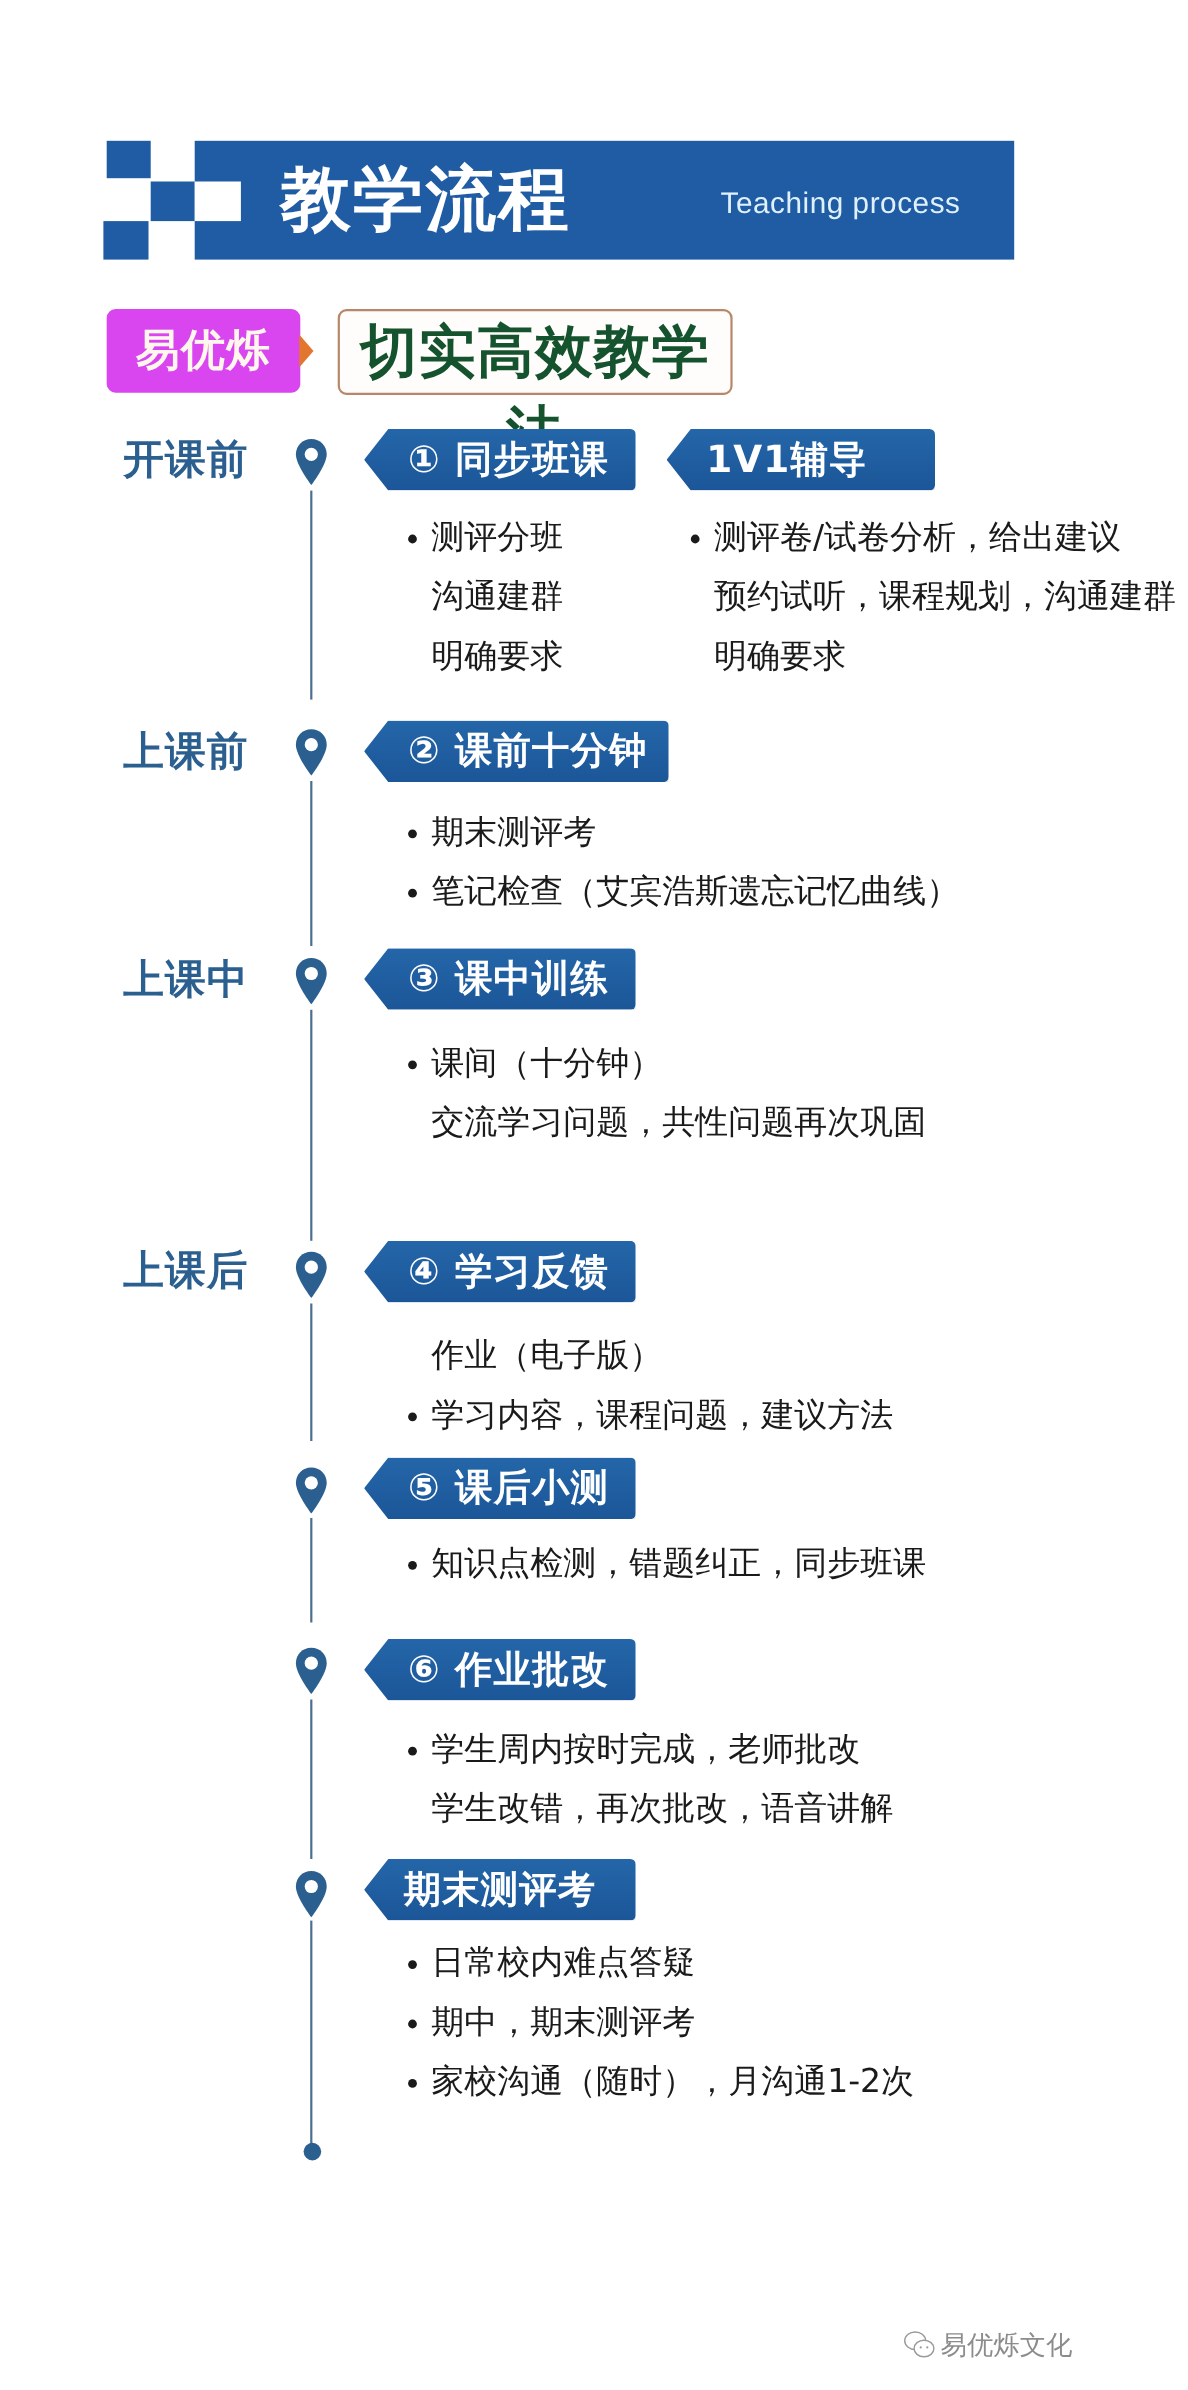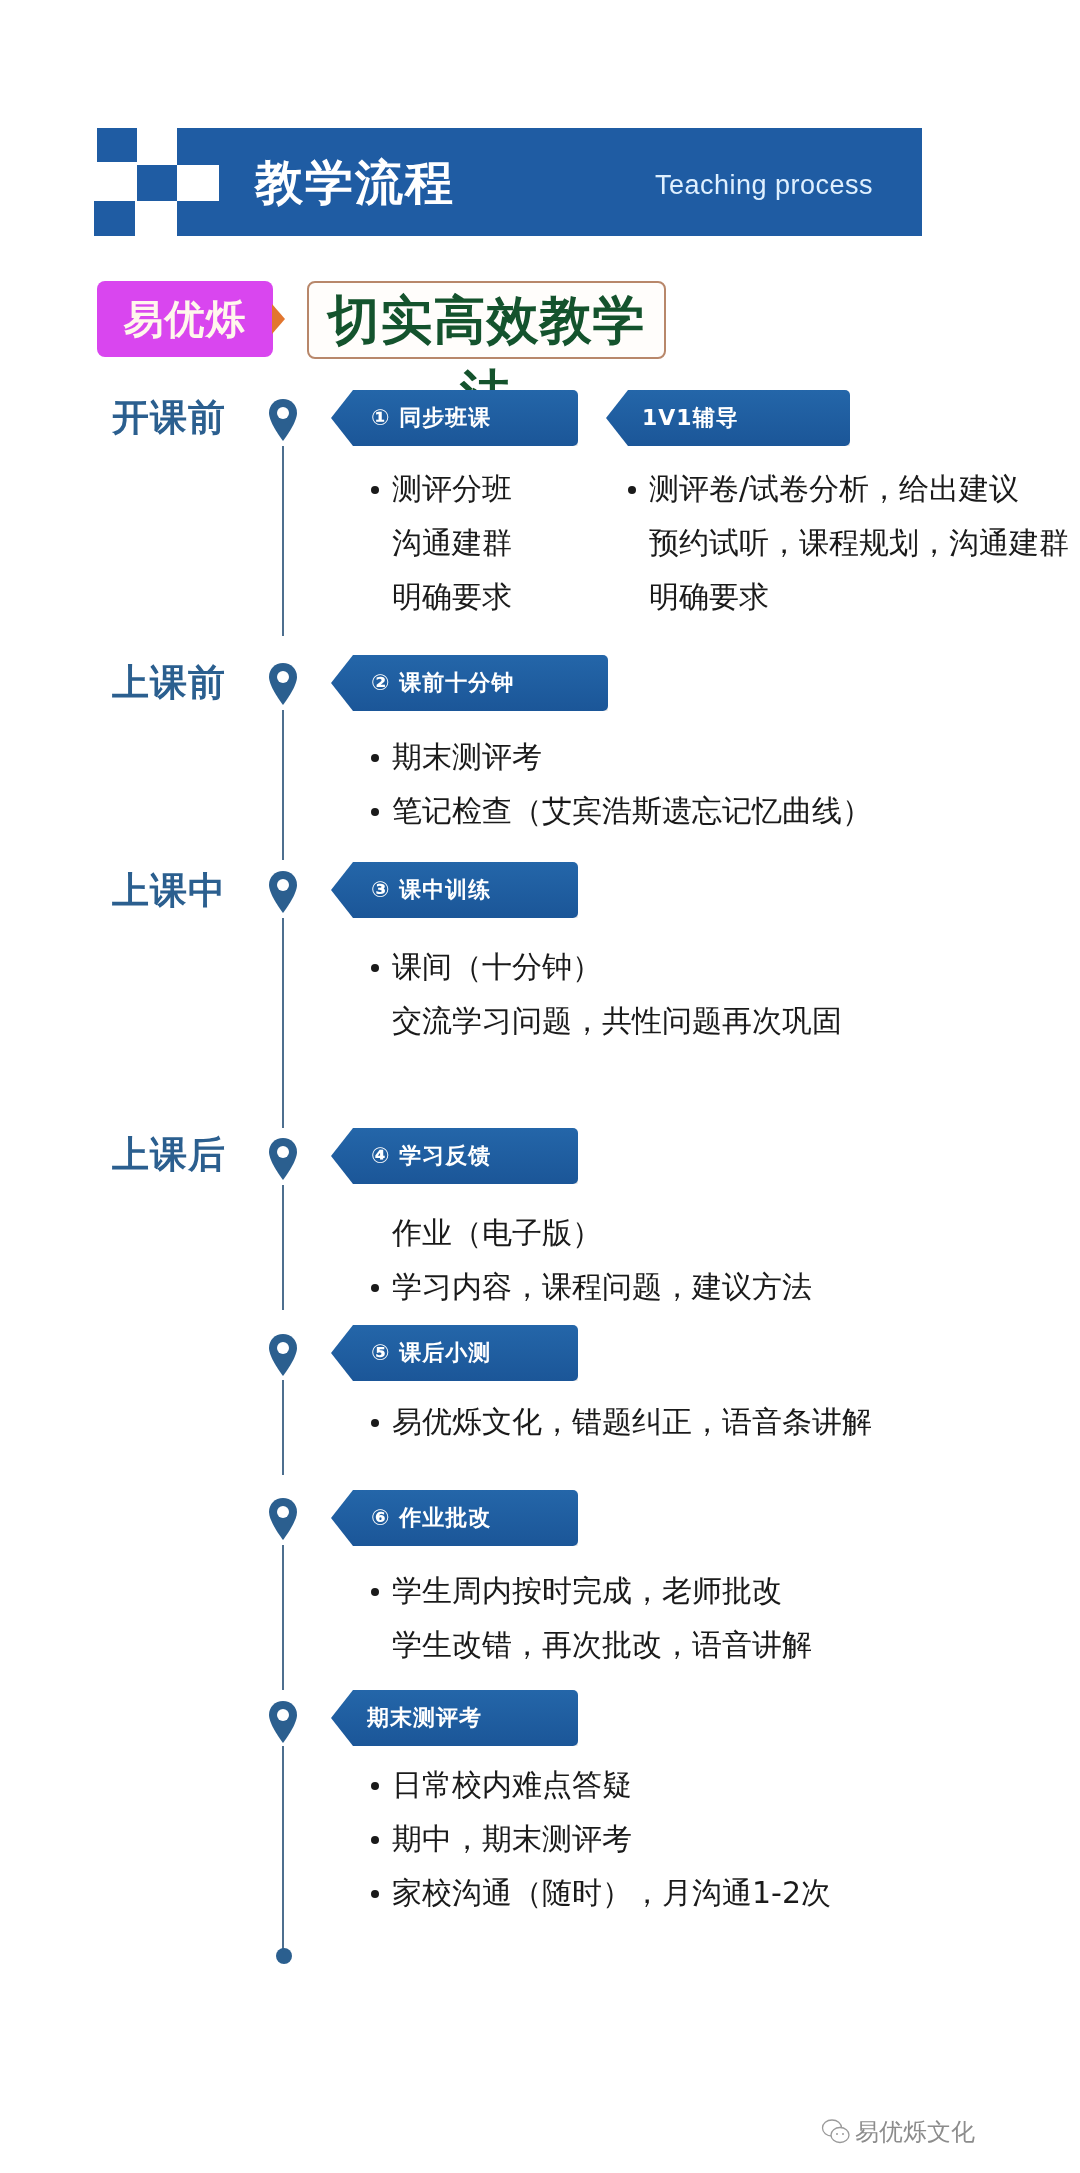--- a/index.html
+++ b/index.html
@@ -10,21 +10,21 @@
   }
   
   .sq { position:absolute; background:#1f5ca3; }
   .banner {
     position:absolute; left:177px; top:128px; width:745px; height:108px;
     background:#1f5ca3;
   }
   .banner-notch { position:absolute; left:177px; top:165px; width:42px; height:36px; background:#ffffff; }
   .banner-title {
     position:absolute; left:255px; top:140px; height:84px; line-height:84px;
-    font-size:48px; font-weight:bold; color:#ffffff; letter-spacing:2px;
+    font-size:64px; font-weight:bold; color:#ffffff; letter-spacing:2px;
   }
   .banner-sub {
     position:absolute; left:655px; top:162px; height:46px; line-height:46px;
     font-family:"Liberation Sans",sans-serif;
     font-size:27px; color:#dff0ff; letter-spacing:0.5px;
   }
   
   .brand-box {
     position:absolute; left:97px; top:281px; width:176px; height:76px;
     background:#d946ef; border-radius:8px;
@@ -45,21 +45,21 @@
   
   .vline { position:absolute; left:282px; width:2px; background:#4d6f8f; }
   .stage-label {
     position:absolute; left:112px; height:50px; line-height:50px;
     font-size:37px; font-weight:bold; color:#2b5f8f; letter-spacing:1px;
   }
   .pin { position:absolute; width:32px; height:44px; }
   .tag {
     position:absolute; height:56px; line-height:56px;
     background:linear-gradient(#2466a9,#1b5698);
-    color:#ffffff; font-size:22px; font-weight:bold;
+    color:#ffffff; font-size:34px; font-weight:bold;
     clip-path:polygon(22px 0, 100% 0, 100% 100%, 22px 100%, 0 50%);
     border-radius:0 5px 5px 0;
     padding-left:40px; box-sizing:border-box; letter-spacing:1px;
     box-shadow:0 2px 3px rgba(0,0,0,0.15);
   }
   .bullets { position:absolute; left:367px; margin:0; padding:0; list-style:none; }
   .bl {
     position:relative; padding-left:25px; height:54px; line-height:54px;
     font-size:30px; color:#1a1a1a; white-space:nowrap;
   }
@@ -151,21 +151,21 @@
   <li class="bl"><span>作业（电子版）</span></li>
   <li class="bl"><span class="dot"></span><span>学习内容，课程问题，建议方法</span></li>
 </ul>
 
 <svg class="pin" style="left:267px;top:1333px;" viewBox="0 0 32 44">
     <path d="M16 1C8 1 2 7 2 15c0 10 14 28 14 28s14-18 14-28C30 7 24 1 16 1z" fill="#2b5f8f"></path>
     <circle cx="16" cy="15" r="6" fill="#ffffff"></circle>
   </svg>
 <div class="tag" style="left:331px;top:1325px;width:247px;">⑤ 课后小测</div>
 <ul class="bullets" style="top:1395px;">
-  <li class="bl"><span class="dot"></span><span>易优烁文化，错题纠正，语音条讲解</span></li>
+  <li class="bl"><span class="dot"></span><span>知识点检测，错题纠正，同步班课</span></li>
 </ul>
 
 <svg class="pin" style="left:267px;top:1497px;" viewBox="0 0 32 44">
     <path d="M16 1C8 1 2 7 2 15c0 10 14 28 14 28s14-18 14-28C30 7 24 1 16 1z" fill="#2b5f8f"></path>
     <circle cx="16" cy="15" r="6" fill="#ffffff"></circle>
   </svg>
 <div class="tag" style="left:331px;top:1490px;width:247px;">⑥ 作业批改</div>
 <ul class="bullets" style="top:1564px;">
   <li class="bl"><span class="dot"></span><span>学生周内按时完成，老师批改</span></li>
   <li class="bl"><span>学生改错，再次批改，语音讲解</span></li>

